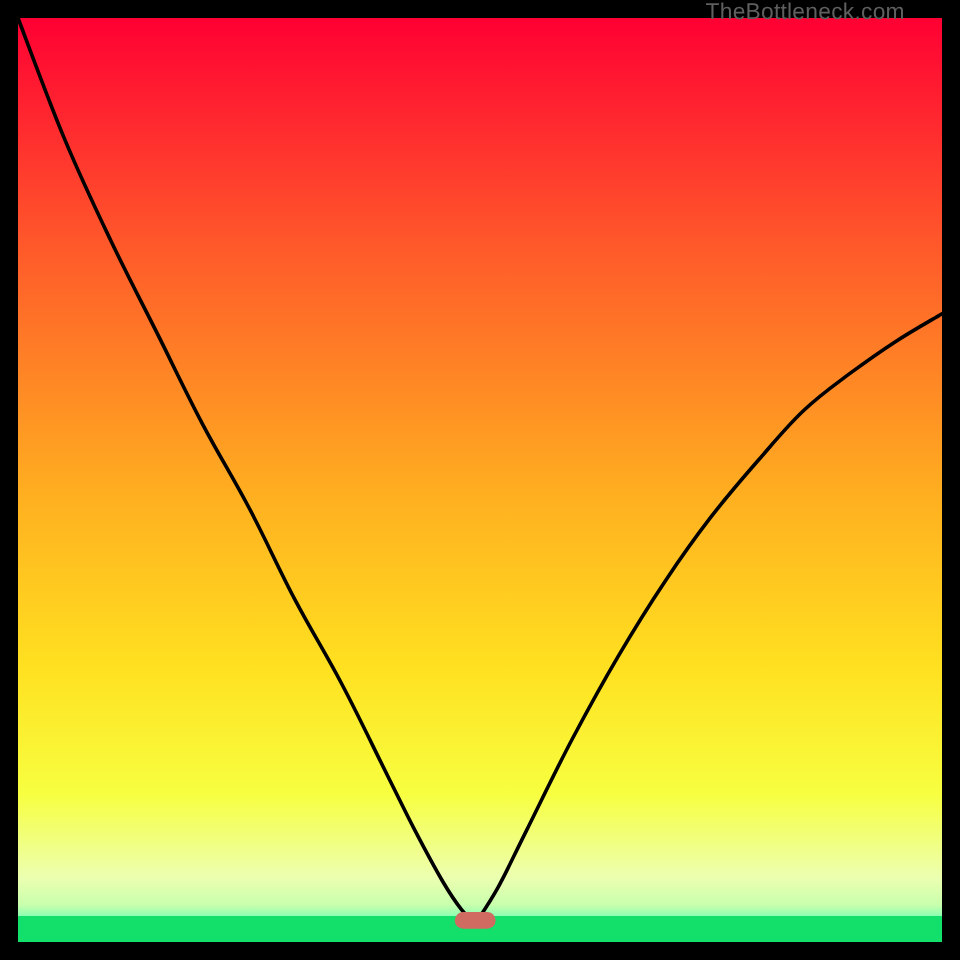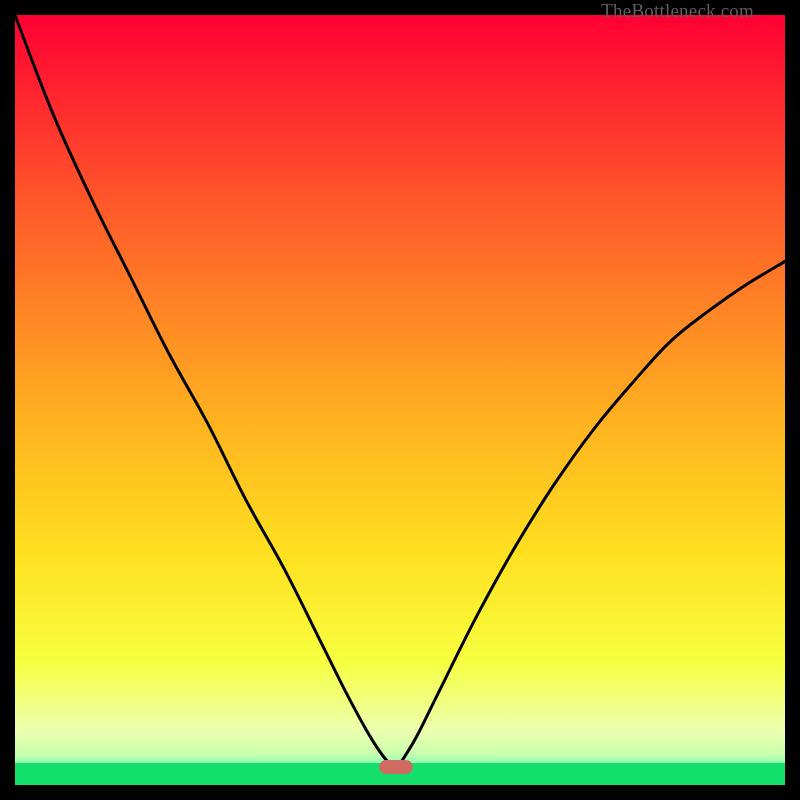--- a/index.html
+++ b/index.html
@@ -9,21 +9,20 @@
     height: 800px;
     background: #000;
     overflow: hidden;
     font-family: Arial, Helvetica, sans-serif;
   }
   .frame {
     position: relative;
     width: 772px;
     height: 800px;
     background: #000;
-    font-family: Liberation Serif, serif;
   }
   .plot {
     position: absolute;
     left: 15px;
     top: 15px;
     width: 770px;
     height: 770px;
     
     background:
       linear-gradient( to bottom,

